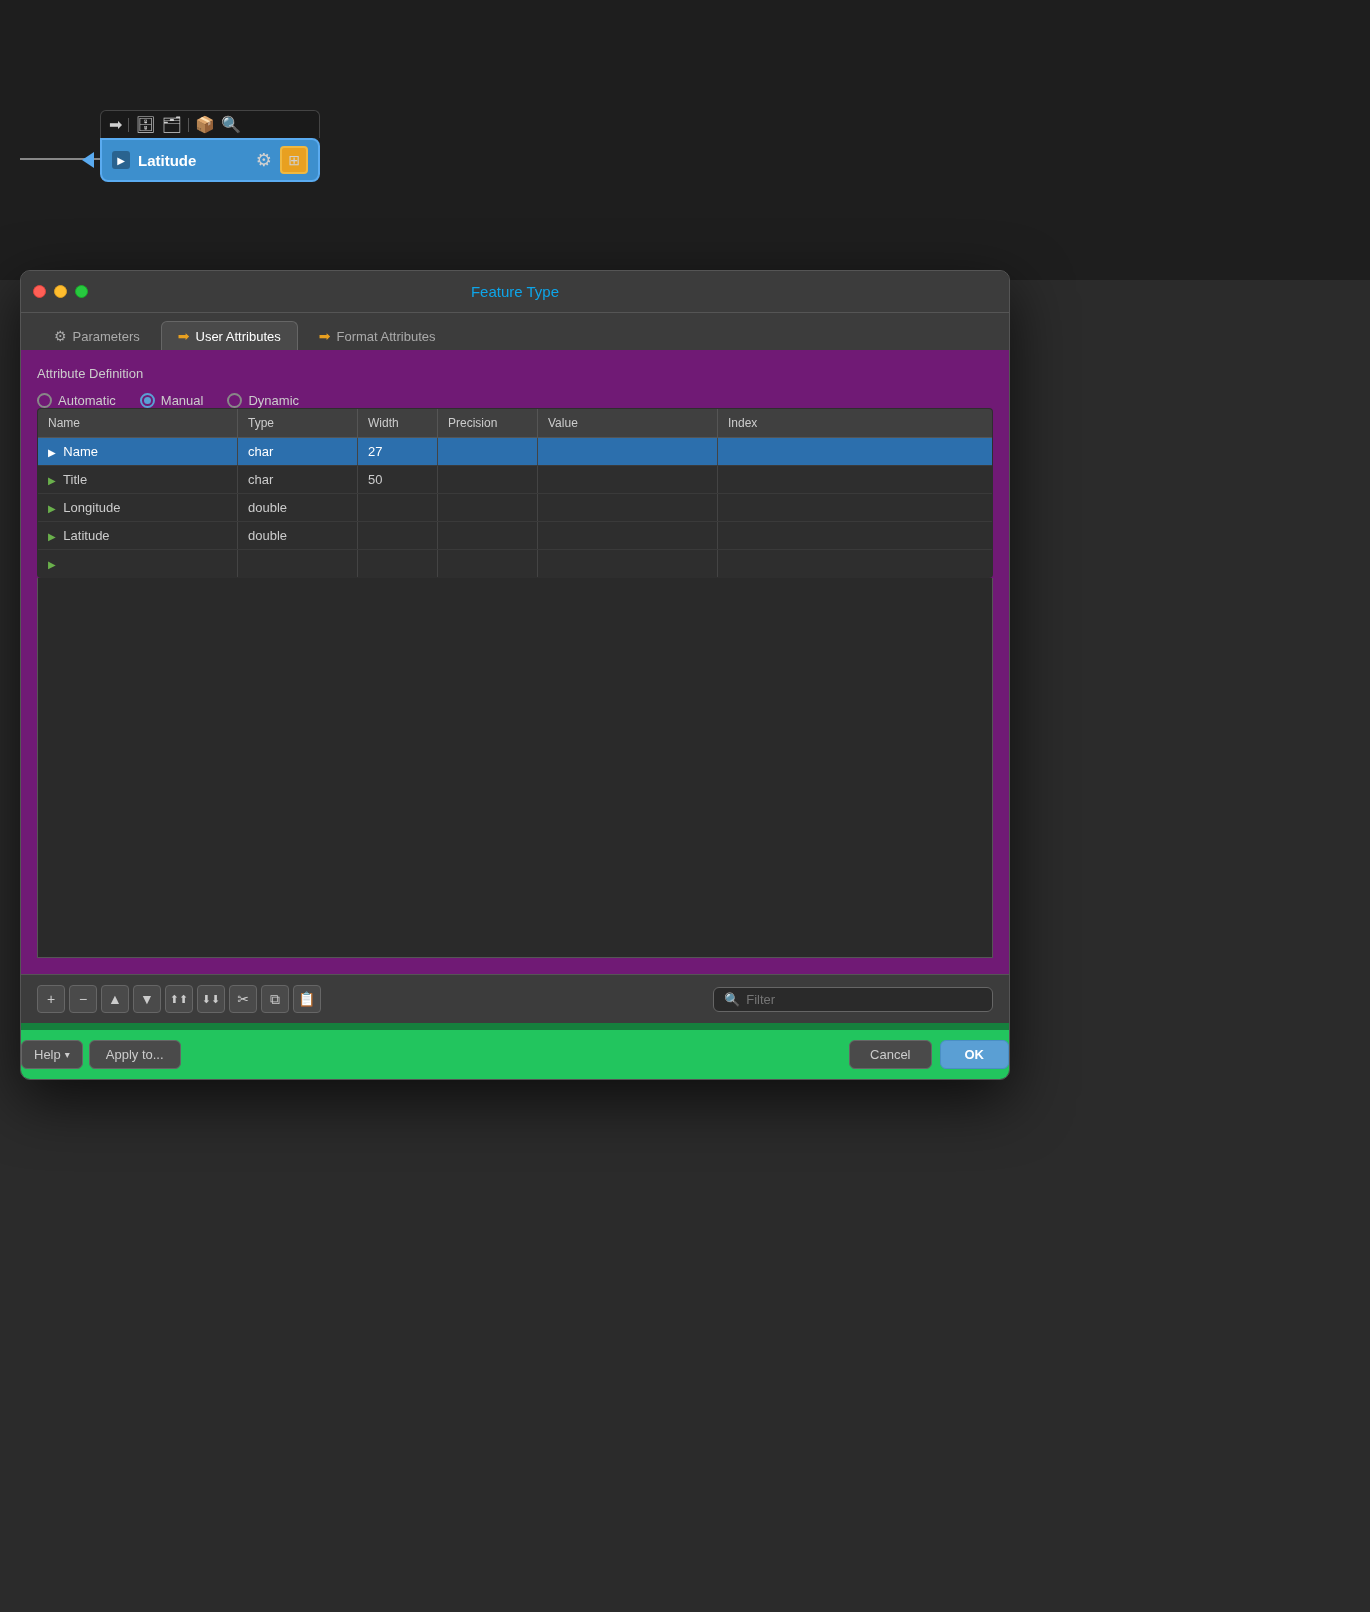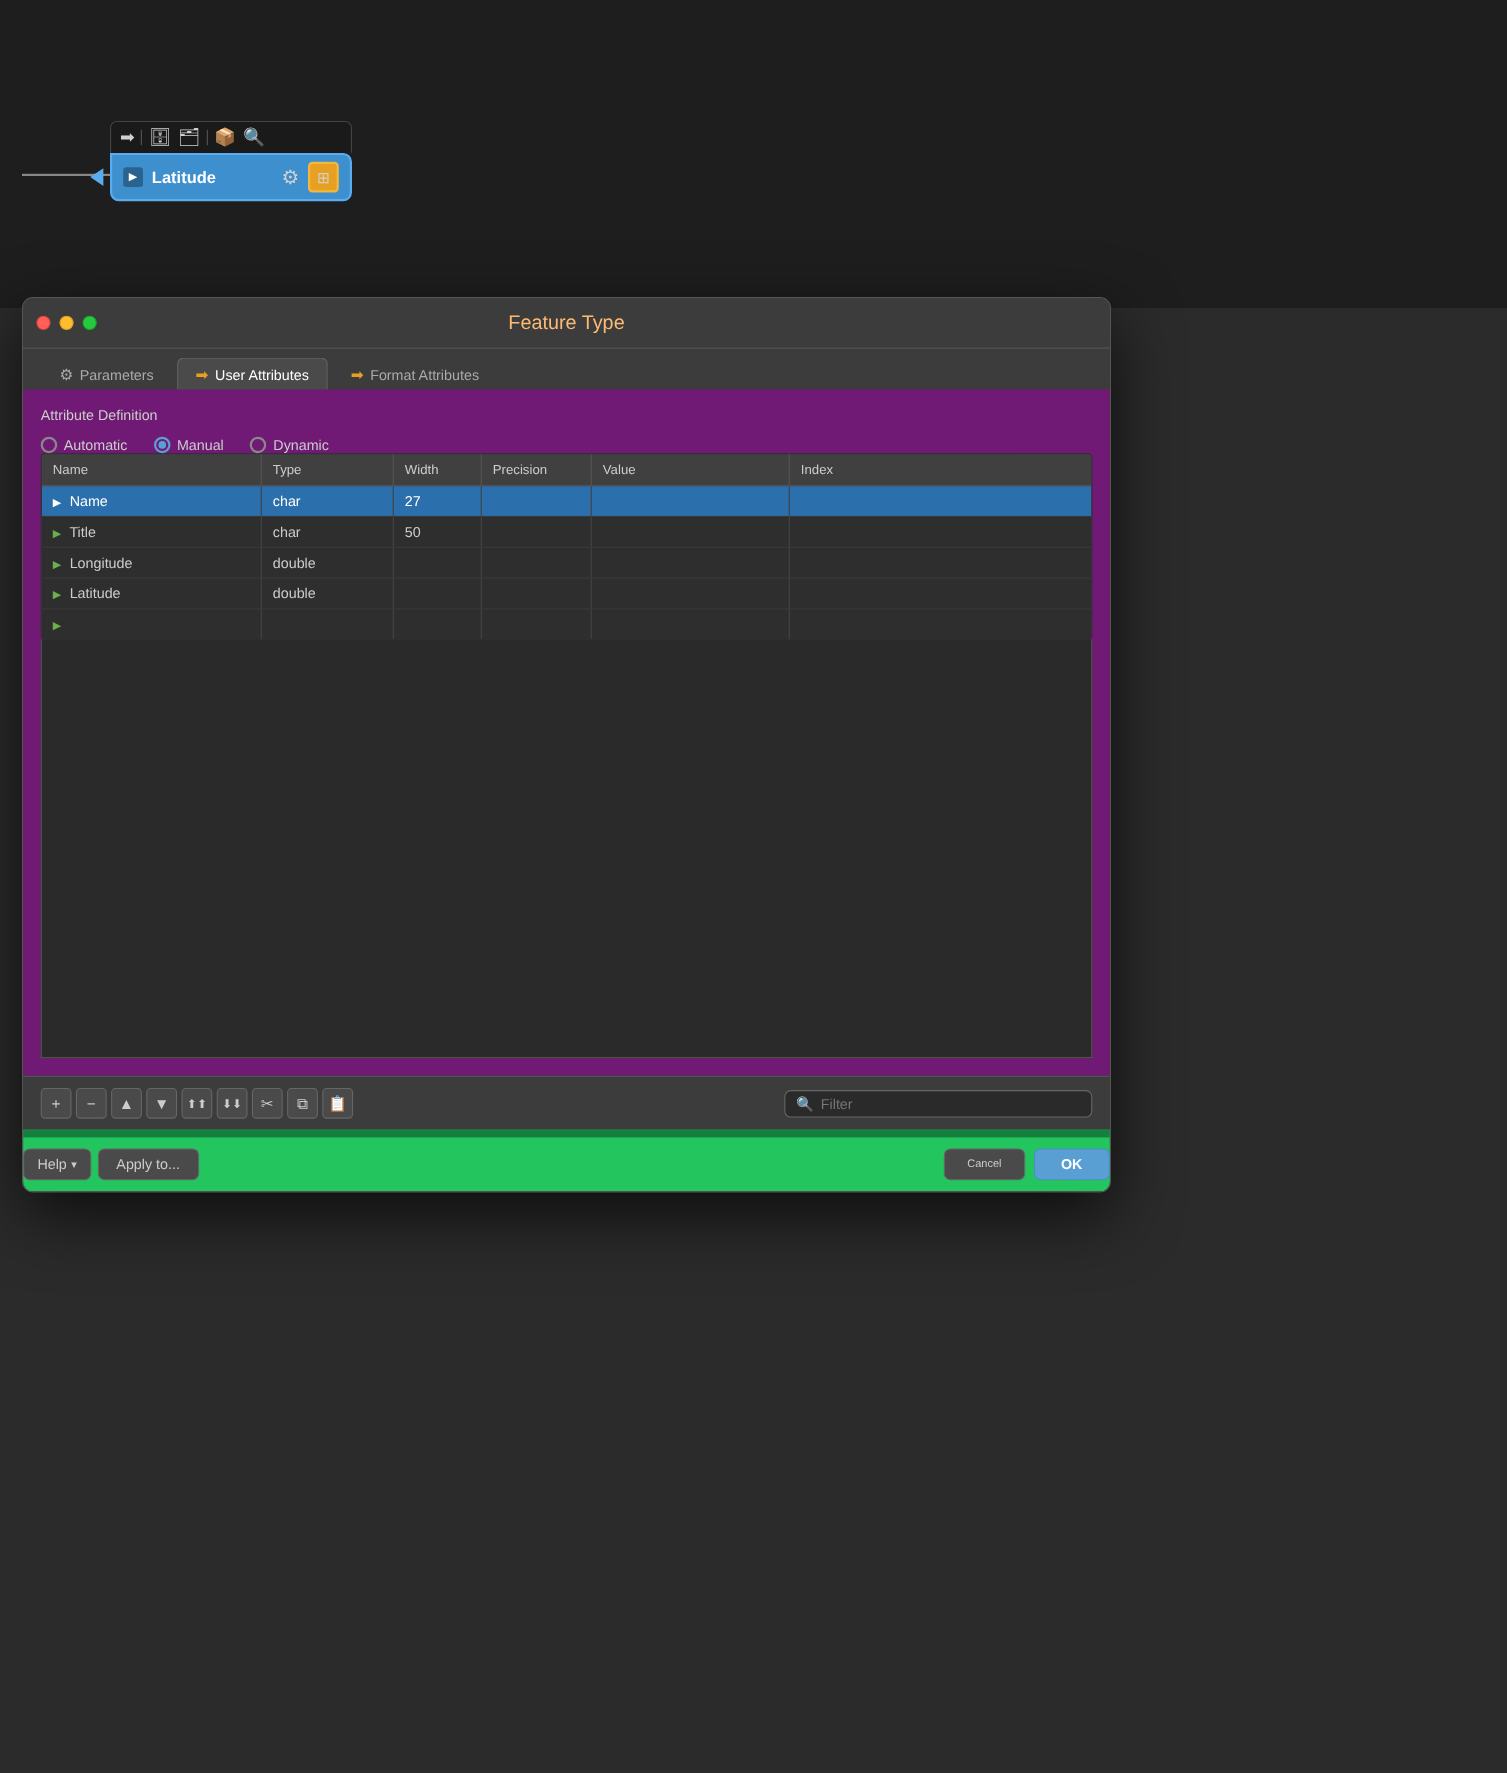--- a/index.html
+++ b/index.html
@@ -138,22 +138,22 @@
     }
     .traffic-light {
       width: 13px; height: 13px;
       border-radius: 50%;
       cursor: pointer;
     }
     .tl-red { background: #ff5f56; border: 1px solid #e0443e; }
     .tl-yellow { background: #ffbd2e; border: 1px solid #dea123; }
     .tl-green { background: #27c93f; border: 1px solid #1aab29; }
     .dialog-title {
-      color: #fdba74;
-      font-size: 18px;
+      color: #0ea5e9;
+      font-size: 15px;
       font-weight: 500;
     }
 
     
     .dialog-tabs {
       display: flex;
       padding: 8px 16px 0;
       background: #3c3c3c;
       gap: 4px;
     }
@@ -347,21 +347,21 @@
       cursor: pointer;
       font-size: 13px;
     }
     .btn-cancel {
       background: #4a4a4a;
       border: 1px solid #666;
       color: #ccc;
       border-radius: 6px;
       padding: 6px 20px;
       cursor: pointer;
-      font-size: 10px;
+      font-size: 13px;
     }
     .btn-ok {
       background: #5a9fd4;
       border: 1px solid #4a8fc4;
       color: #fff;
       border-radius: 6px;
       padding: 6px 24px;
       cursor: pointer;
       font-size: 13px;
       font-weight: 600;

